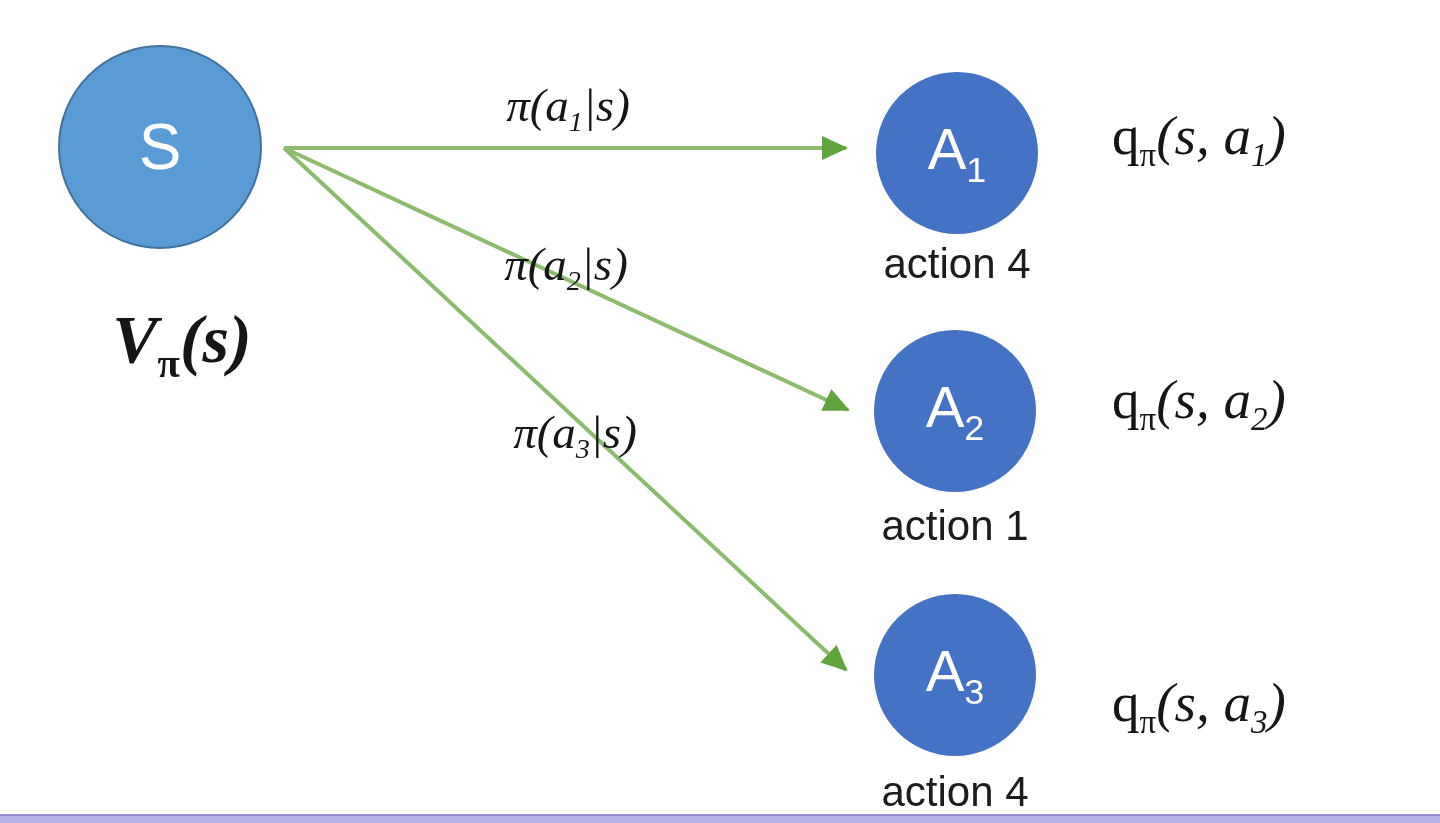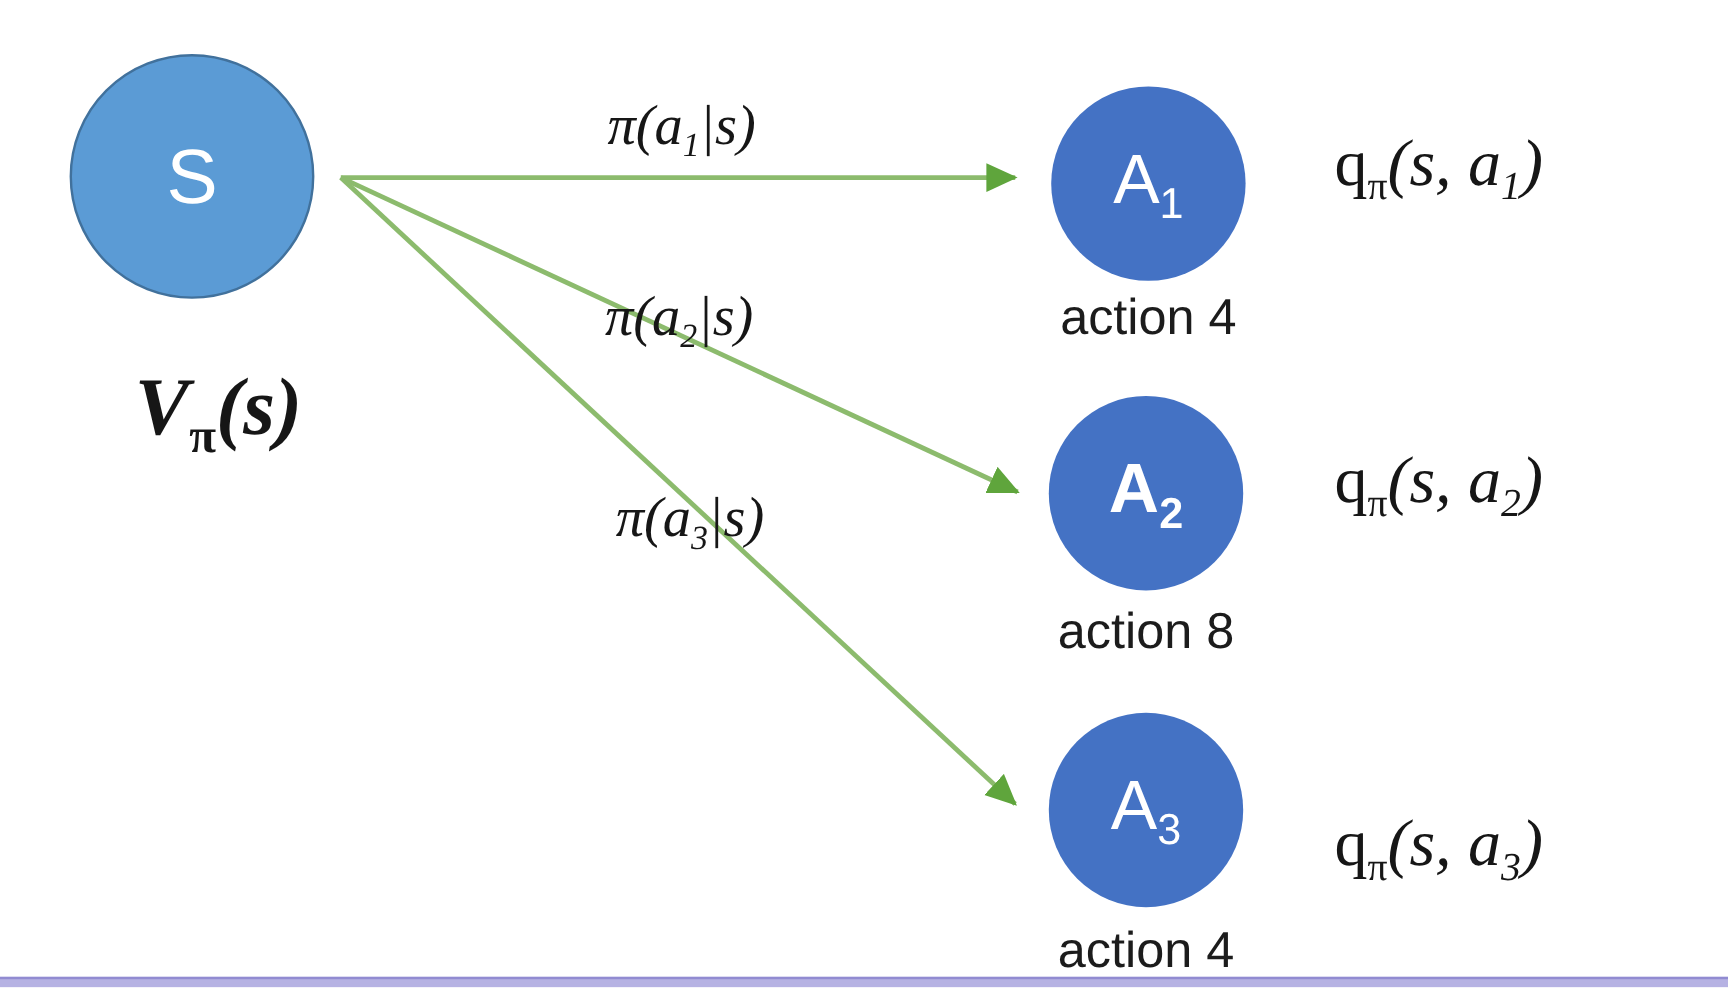--- a/index.html
+++ b/index.html
@@ -107,24 +107,24 @@
   </div>
 
   <div class="node action-node" style="left:876px; top:72px;">
     <span><span>A</span><sub>1</sub></span>
   </div>
   <div class="caption" style="left:837px; top:240px;">action 4</div>
   <div class="math q-label" style="left:1112px; top:108px;">
     <span>q</span><sub>π</sub><span class="it">(s, a</span><sub class="it">1</sub><span class="it">)</span>
   </div>
 
-  <div class="node action-node" style="left:874px; top:330px;font-weight:bold;">
+  <div class="node action-node" style="left:874px; top:330px;">
     <span><span>A</span><sub>2</sub></span>
   </div>
-  <div class="caption" style="left:835px; top:502px;">action 8</div>
+  <div class="caption" style="left:835px; top:502px;">action 1</div>
   <div class="math q-label" style="left:1112px; top:372px;">
     <span>q</span><sub>π</sub><span class="it">(s, a</span><sub class="it">2</sub><span class="it">)</span>
   </div>
 
   <div class="node action-node" style="left:874px; top:594px;">
     <span><span>A</span><sub>3</sub></span>
   </div>
   <div class="caption" style="left:835px; top:768px;">action 4</div>
   <div class="math q-label" style="left:1112px; top:675px;">
     <span>q</span><sub>π</sub><span class="it">(s, a</span><sub class="it">3</sub><span class="it">)</span>

